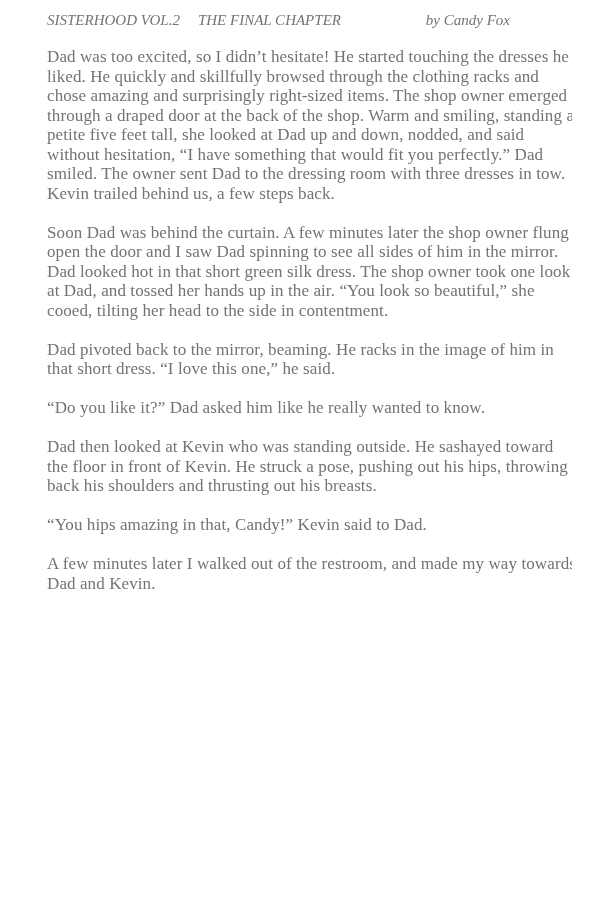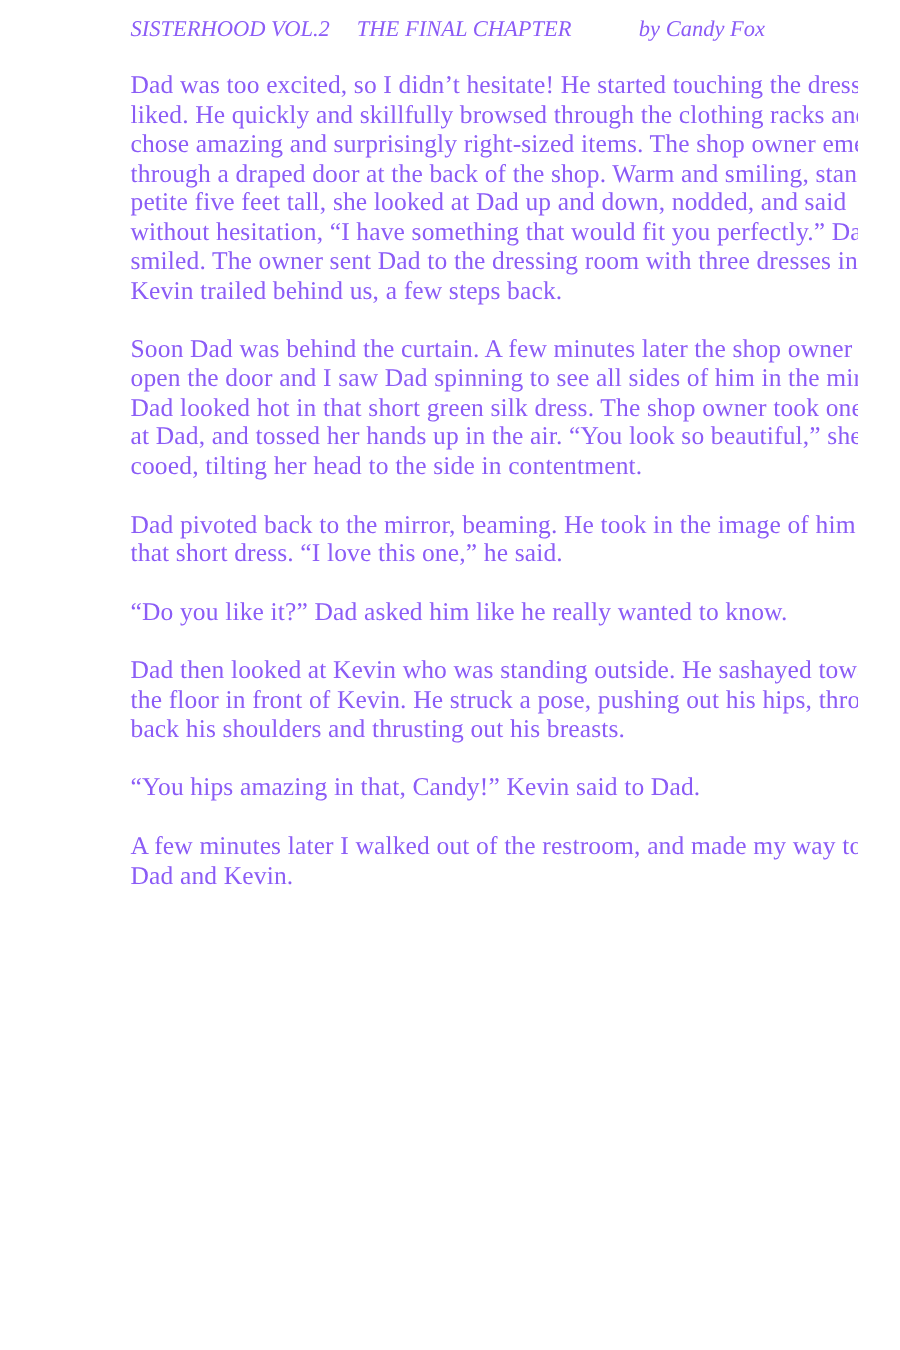--- a/index.html
+++ b/index.html
@@ -5,25 +5,24 @@
   html, body {
     margin: 0;
     padding: 0;
     background: #ffffff;
   }
   .page {
     position: relative;
     width: 572px;
     height: 900px;
     background: #ffffff;
-    color: #8b5cf6;
+    color: #737373;
     font-family: "Liberation Serif", "DejaVu Serif", serif;
     overflow: hidden;
     box-sizing: border-box;
-    padding-left: 40px;
   }
   .header {
     display: flex;
     justify-content: space-between;
     align-items: baseline;
     padding: 11px 62px 0 47px;
     font-style: italic;
     font-size: 15px;
     line-height: 19px;
     white-space: nowrap;
@@ -72,21 +71,21 @@
 through a draped door at the back of the shop. Warm and smiling, standing a
 petite five feet tall, she looked at Dad up and down, nodded, and said
 without hesitation, “I have something that would fit you perfectly.” Dad
 smiled. The owner sent Dad to the dressing room with three dresses in tow.
 Kevin trailed behind us, a few steps back.</p>
     <p>Soon Dad was behind the curtain. A few minutes later the shop owner flung
 open the door and I saw Dad spinning to see all sides of him in the mirror.
 Dad looked hot in that short green silk dress. The shop owner took one look
 at Dad, and tossed her hands up in the air. “You look so beautiful,” she
 cooed, tilting her head to the side in contentment.</p>
-    <p>Dad pivoted back to the mirror, beaming. He took in the image of him in
+    <p>Dad pivoted back to the mirror, beaming. He racks in the image of him in
 that short dress. “I love this one,” he said.</p>
     <p>“Do you like it?” Dad asked him like he really wanted to know.</p>
     <p>Dad then looked at Kevin who was standing outside. He sashayed toward
 the floor in front of Kevin. He struck a pose, pushing out his hips, throwing
 back his shoulders and thrusting out his breasts.</p>
     <p>“You hips amazing in that, Candy!” Kevin said to Dad.</p>
     <p>A few minutes later I walked out of the restroom, and made my way towards
 Dad and Kevin.</p>
   </div>
 

